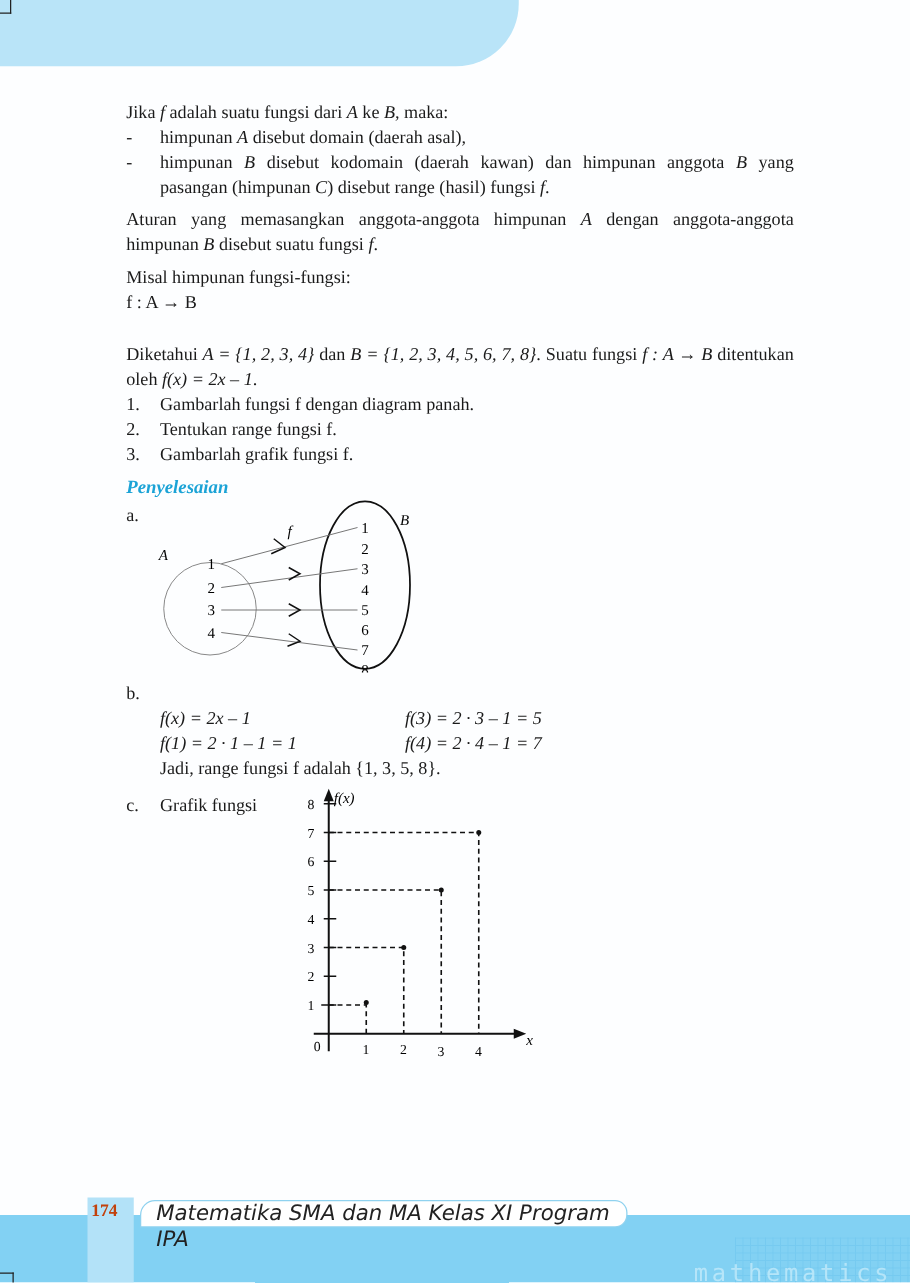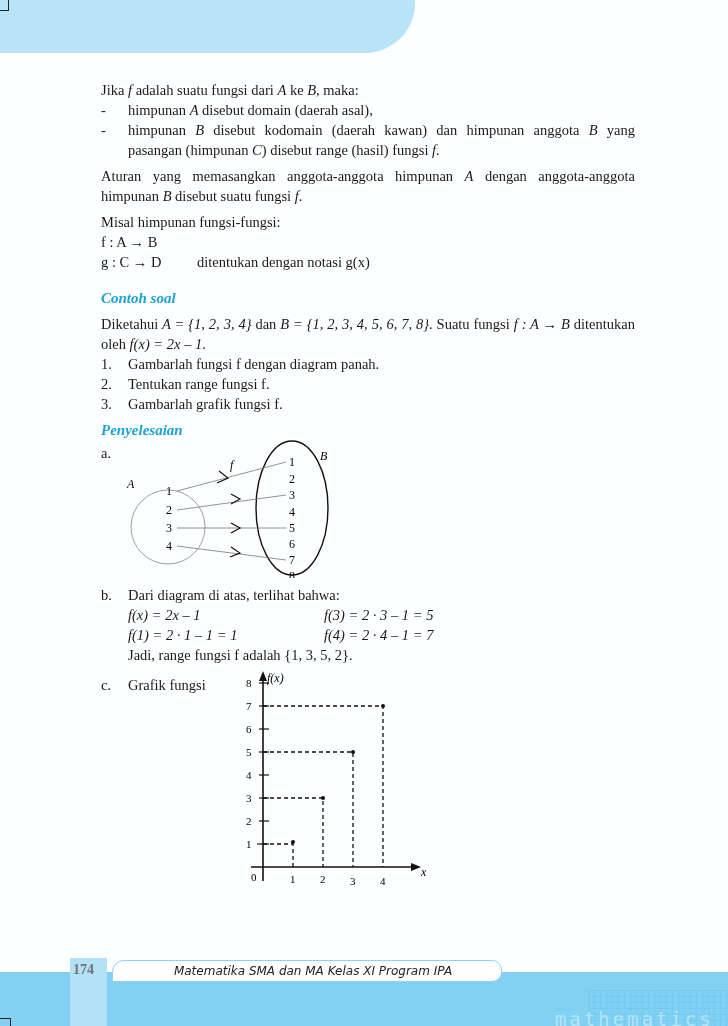--- a/index.html
+++ b/index.html
@@ -21,24 +21,24 @@
   .heading { color:#1ba3d6; font-weight:bold; font-style:italic; font-size:15px; margin:0; }
   .notrow { display:flex; }
   .notrow .left { width:96px; flex:none; }
   .numlist { display:flex; }
   .numlist .n { width:27px; flex:none; }
   .calc { margin-left:27px; }
   .calcgrid { display:grid; grid-template-columns:196px 220px; }
   svg text { font-family:"Liberation Serif", serif; }
   .footer-band { position:absolute; left:0; top:972px; width:728px; height:54px; background:#82d1f3; }
   .footer-num-bg { position:absolute; left:70px; top:958px; width:37px; height:68px; background:#b3e2f8; }
-  .footer-num { position:absolute; left:73px; top:962px; font-weight:bold; font-size:14px; color:#737373; }
+  .footer-num { position:absolute; left:73px; top:962px; font-weight:bold; font-size:14px; color:#c2410c; }
   .footer-title { position:absolute; left:112px; top:960px; width:390px; height:22px; background:#ffffff;
                   border:1px solid #8fd2ef; border-radius:12px 10px 10px 0; font-family:"DejaVu Sans", sans-serif;
-                  font-style:italic; font-size:12px; color:#222; padding-left:12px; box-sizing:border-box; line-height:21px;text-align:center; }
+                  font-style:italic; font-size:17px; color:#222; padding-left:12px; box-sizing:border-box; line-height:21px; }
   .footer-wm { position:absolute; left:555px; top:972px; font-family:"DejaVu Sans Mono", monospace; font-size:19px;
                letter-spacing:3px; color:#c7ecfb; opacity:0.75;margin-top:36px; }
   .grid-deco { position:absolute; left:588px; top:990px; width:140px; height:36px;
                background-image:linear-gradient(#6cc5ee 1px, transparent 1px), linear-gradient(90deg, #6cc5ee 1px, transparent 1px);
                background-size:6px 6px; opacity:0.55; }
 </style>
 </head>
 <body>
 
 <div class="top-tab"></div>
@@ -58,27 +58,22 @@
   </div>
   <div class="gap"></div>
   <p class="just">
     <span>Aturan yang memasangkan anggota-anggota himpunan </span><i class="m">A</i><span> dengan anggota-anggota himpunan </span><i class="m">B</i><span> disebut suatu fungsi </span><i class="m">f</i><span>.</span>
   </p>
   <div class="gap"></div>
   <p>Misal himpunan fungsi-fungsi:</p>
   <div class="notrow">
     <span class="left">f : A → B</span>
   </div>
-  <div class="notrow">
-    <span class="left">g : C → D</span>
-      <span>ditentukan dengan notasi g(x)</span>
-  </div>
   <div class="gap"></div>
   <div class="gap2"></div>
-  <p class="heading">Contoh soal</p>
   <div class="gap"></div>
   <p class="just">
     <span>Diketahui </span><i class="m">A = {1, 2, 3, 4}</i><span> dan </span><i class="m">B = {1, 2, 3, 4, 5, 6, 7, 8}</i><span>. Suatu fungsi </span><i class="m">f : A → B</i><span> ditentukan oleh </span><i class="m">f(x) = 2x – 1</i><span>.</span>
   </p>
   <div class="numlist">
       <span class="n">1.</span>
       <span>Gambarlah fungsi f dengan diagram panah.</span>
     </div>
   <div class="numlist">
       <span class="n">2.</span>
@@ -127,30 +122,29 @@
         <polyline points="130,83 139,88 130,93"></polyline>
         <polyline points="130,107 139,113 129,117"></polyline>
       </g>
     </svg>
   </div>
 
   <div class="gap2"></div>
 
   <div class="numlist">
       <span class="n">b.</span>
-      <span>Dari diagram di atas, terlihat bahwa:</span>
     </div>
   <div class="calc calcgrid">
     <i class="m">f(x) =  2x – 1</i>
       <i class="m">f(3) = 2 · 3 – 1 = 5</i>
     <i class="m">f(1) = 2 · 1 – 1 = 1</i>
       <i class="m">f(4) = 2 · 4 – 1 = 7</i>
       <span></span>
   </div>
-  <p class="calc">Jadi, range fungsi f adalah {1, 3, 5, 2}.</p>
+  <p class="calc">Jadi, range fungsi f adalah {1, 3, 5, 8}.</p>
 
   <div class="gap2"></div>
 
   <div style="position:relative; height:230px;">
     <div class="numlist">
         <span class="n">c.</span>
         <span>Grafik fungsi</span>
       </div>
     <svg width="340" height="230" style="position:absolute; left:130px; top:-8px;">
 

